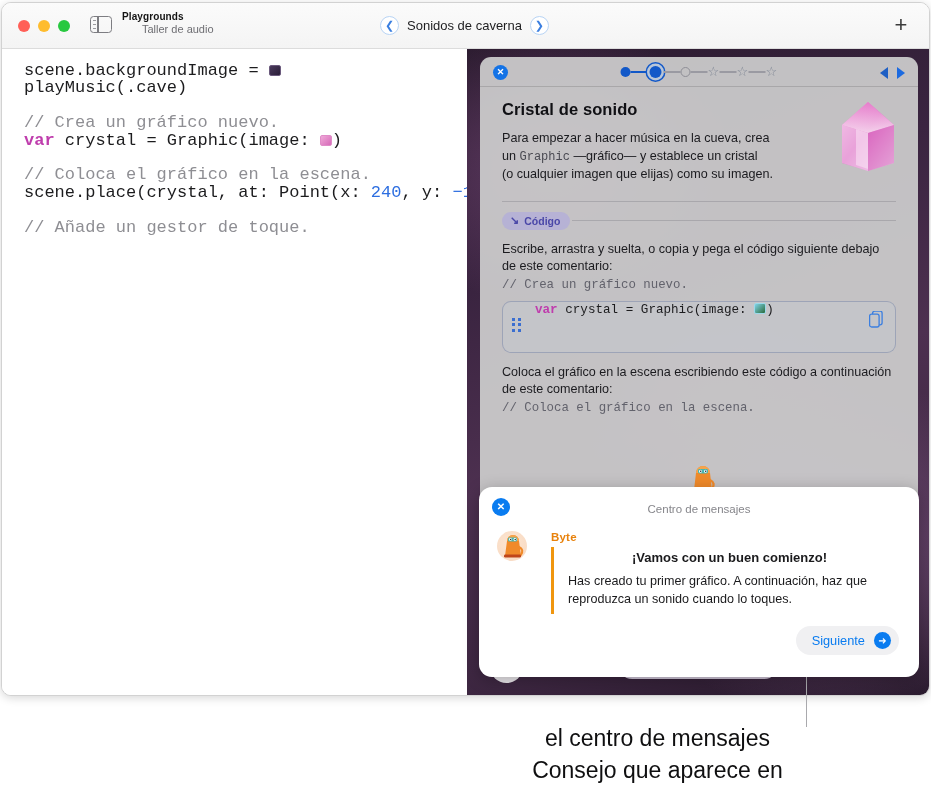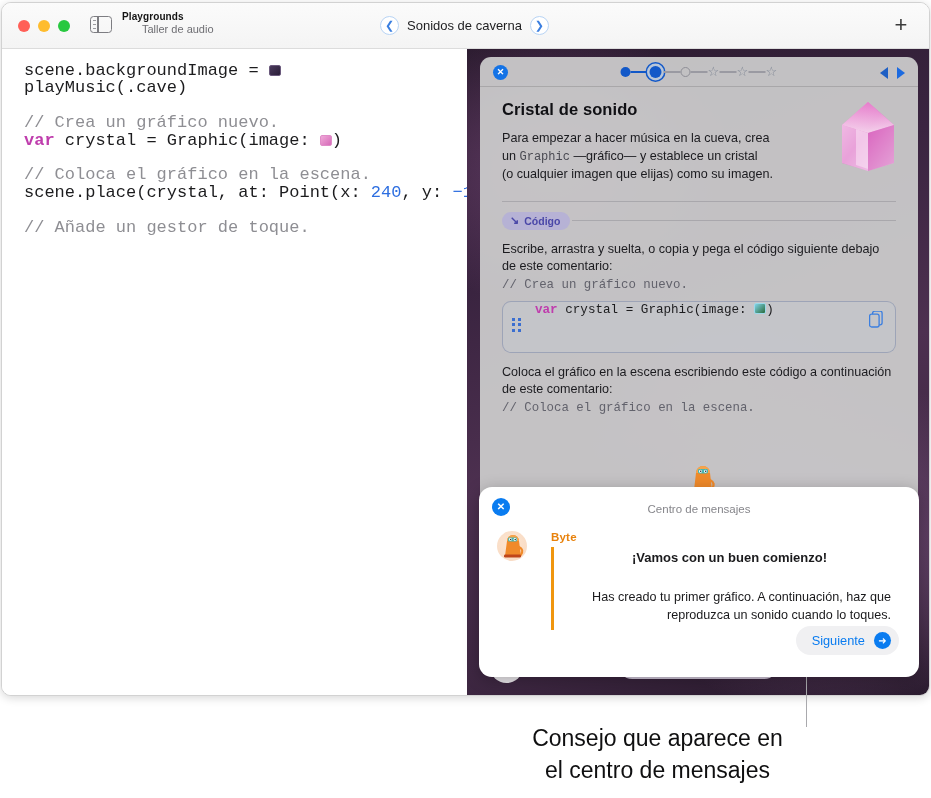--- a/index.html
+++ b/index.html
@@ -148,21 +148,21 @@
   .mc-close { position:absolute; left:13px; top:11px; width:18px; height:18px; border-radius:50%;
     background:#0a7cf0; color:#fff; font-size:10px; line-height:18px; text-align:center; font-weight:bold; }
   .mc-title { position:absolute; left:0; right:0; top:16px; text-align:center; font-size:11.5px; color:#86868b; }
   .mc-row { position:absolute; left:18px; top:44px; right:28px; display:flex; gap:24px; }
   .byte-av { width:30px; height:30px; border-radius:50%; background: radial-gradient(circle at 45% 40%, #fde6d2, #f7d8c0);
     flex:none; position:relative; overflow:hidden; }
   .mc-main { flex:1; }
   .byte-name { font-size: 11.5px; color:#e8820c; font-weight: bold; letter-spacing:.2px; }
   .mc-quote { margin-top: 4px; border-left: 3px solid #f0960f; padding: 3px 0 6px 14px; }
   .mc-head { font-size: 13px; font-weight: bold; color:#1a1a1c;text-align:center; }
-  .mc-text { margin-top: 24px; font-size: 12.6px; line-height: 17.5px; color:#1a1a1c;text-align:right; }
+  .mc-text { margin-top: 8px; font-size: 12.6px; line-height: 17.5px; color:#1a1a1c; }
   .mc-next {
     position:absolute; right: 20px; bottom: 22px;
     display:inline-flex; align-items:center; gap:9px;
     background:#f0f0f2; border-radius: 15px; padding: 6px 8px 6px 16px;
   }
   .mc-next .lbl { font-size: 12.8px; color:#0a7cf0; }
   .mc-next .arr { width:17px; height:17px; border-radius:50%; background:#0a7cf0; color:#fff;
     font-size:10px; line-height:17px; text-align:center; }
 
   
@@ -381,17 +381,17 @@
             <span class="lbl">Ejecutar código</span>
           </div>
         </div>
 
       </div>
     </div>
   </div>
 
   <div class="callout-line"></div>
   <div class="caption">
+    <div>el centro de mensajes</div>
     <div>Consejo que aparece en</div>
-    <div>el centro de mensajes</div>
   </div>
 
 </div>
 
 </body></html>

